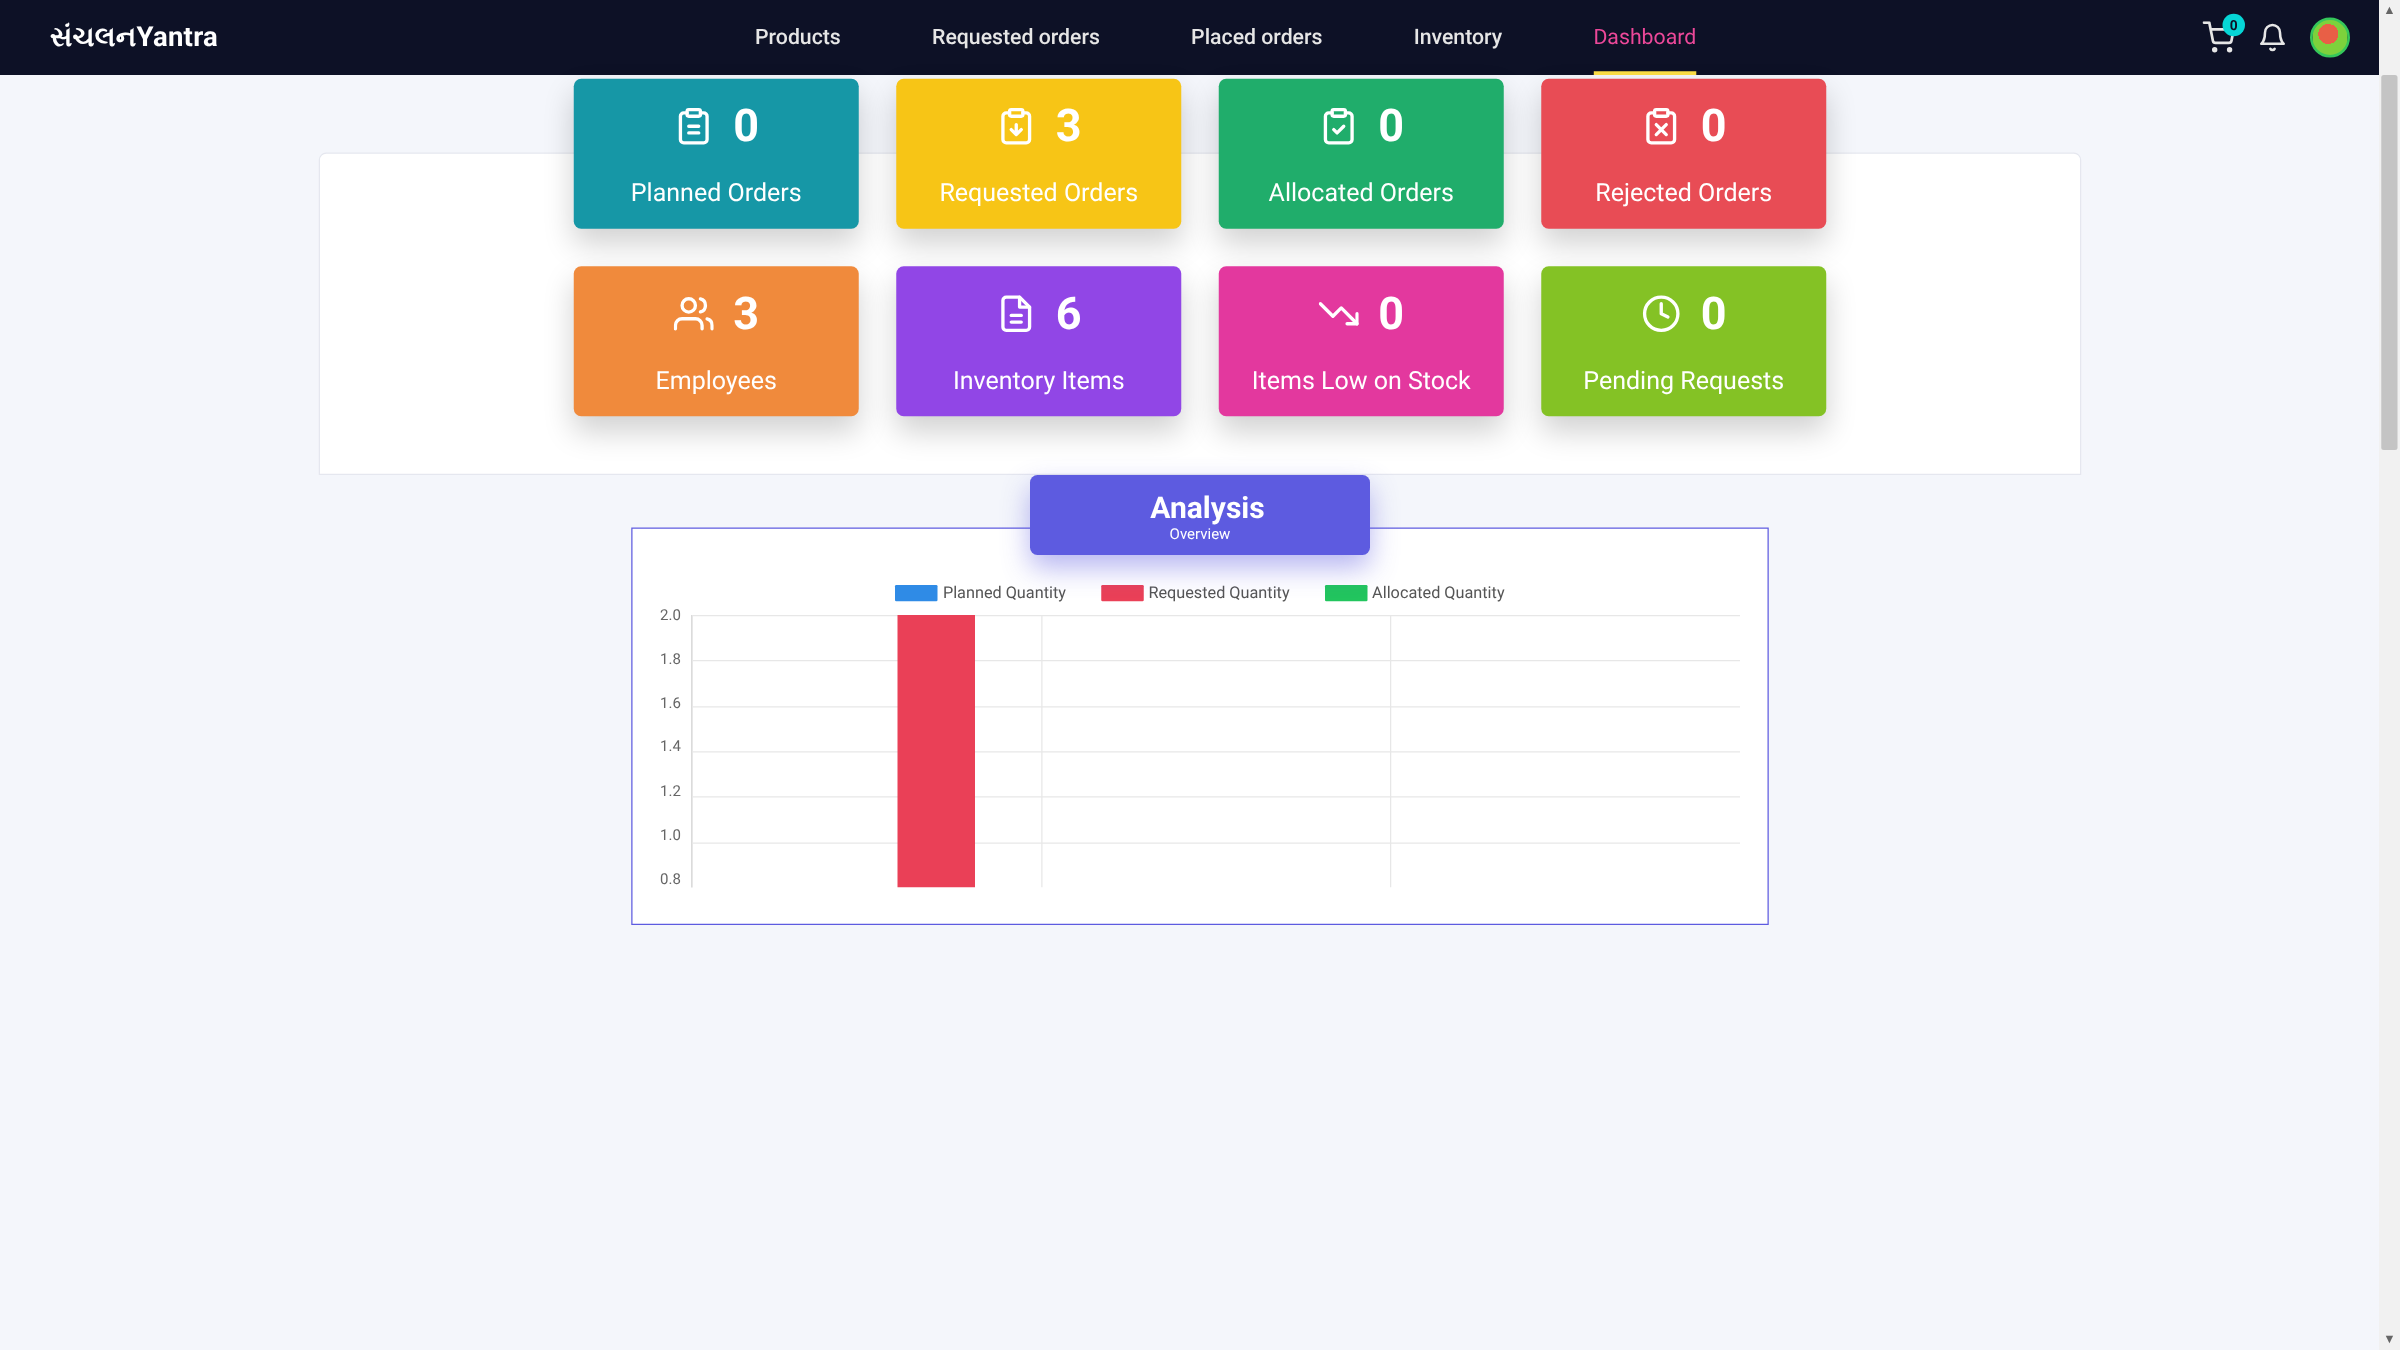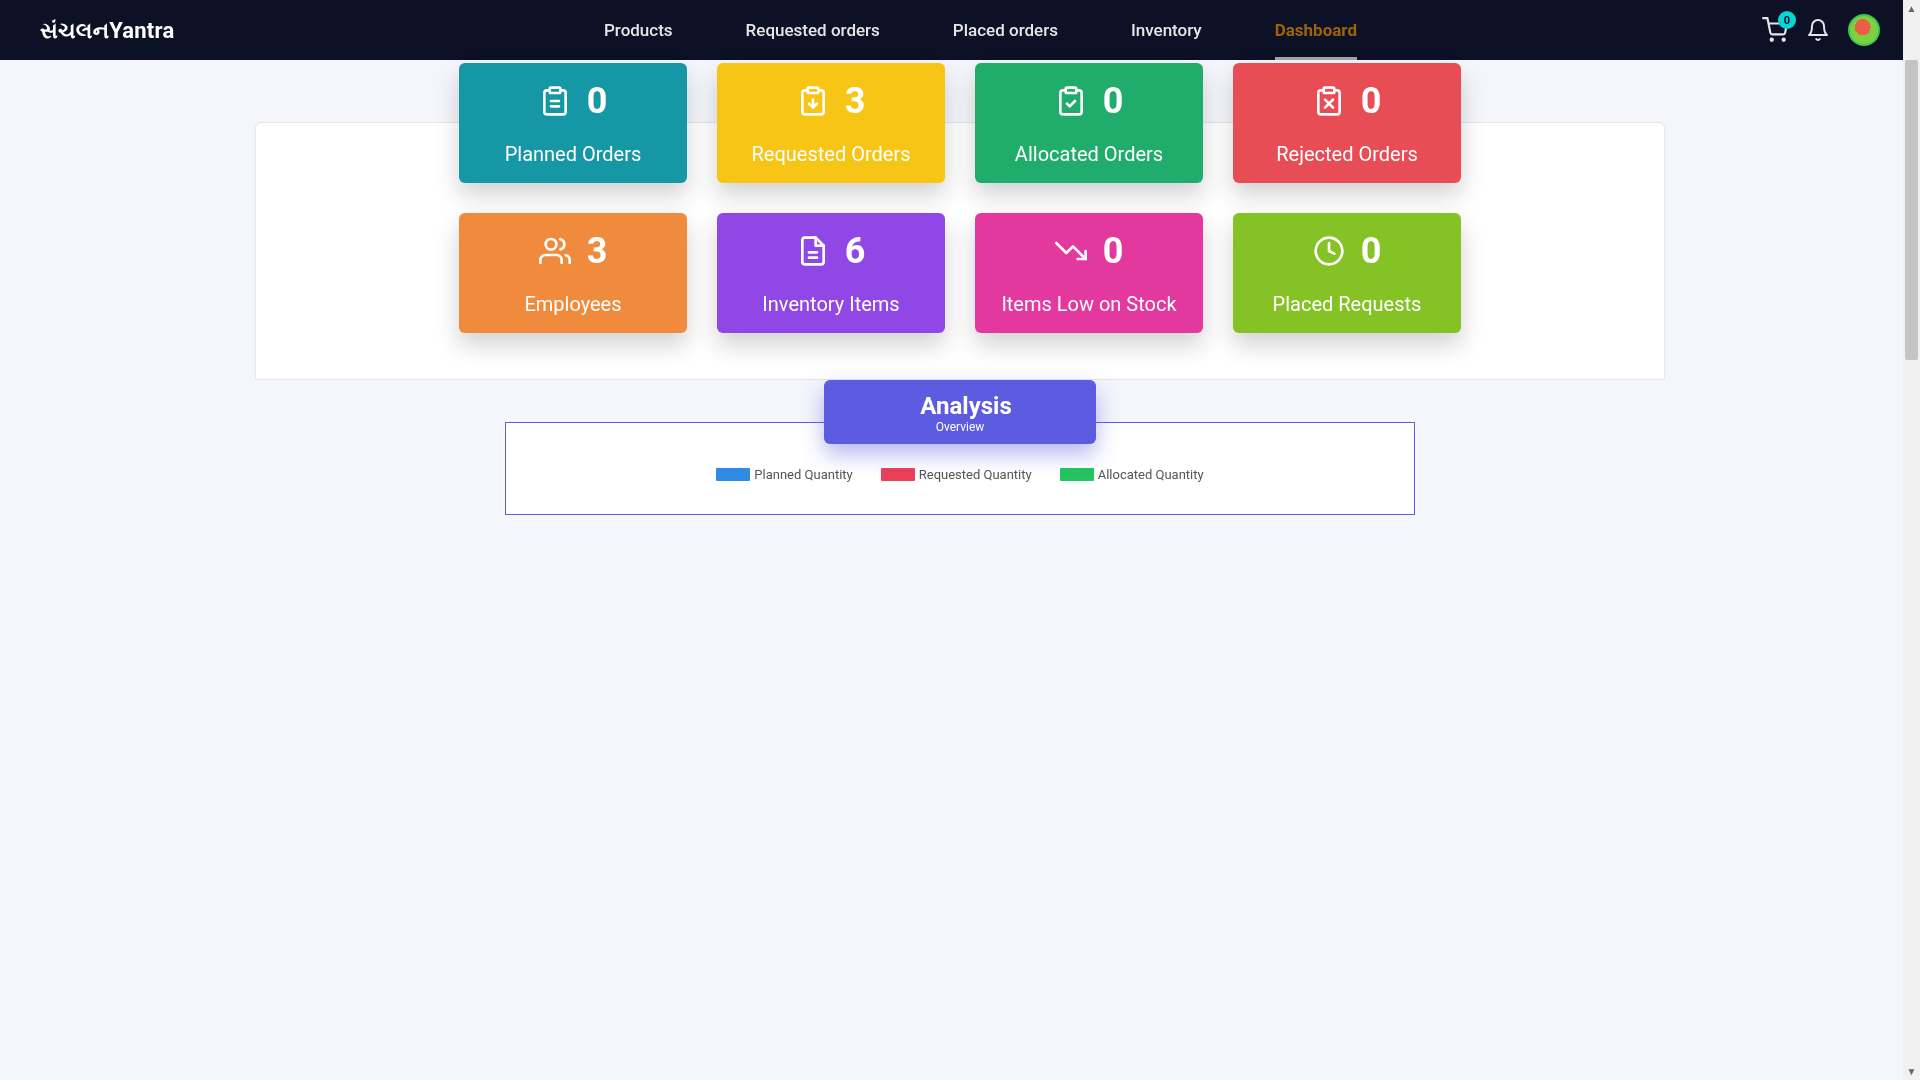--- a/index.html
+++ b/index.html
@@ -40,23 +40,23 @@
       font-weight: 500;
       cursor: pointer;
       height: 100%;
       display: flex;
       align-items: center;
       border-bottom: 3px solid transparent;
       padding-top: 3px;
       margin-left: 41px;
     }
     .nav-item.active {
-      color: #a16207;
-      font-weight: 700;
-      border-bottom: 3px solid #a3a3a3;
+      color: #ec4899;
+      font-weight: 400;
+      border-bottom: 3px solid #fde047;
     }
     .topbar-right {
       margin-left: auto;
       display: flex;
       align-items: center;
       gap: 18px;
     }
     .icon-btn {
       position: relative;
       color: #e6e6e6;
@@ -352,21 +352,21 @@
           <div class="stat-label">Items Low on Stock</div>
         </div>
         <div class="stat-card c-lime">
           <div class="stat-top">
             <svg width="32" height="32" viewBox="0 0 24 24" fill="none" stroke="currentColor" stroke-width="2" stroke-linecap="round" stroke-linejoin="round">
               <circle cx="12" cy="12" r="10"></circle>
               <polyline points="12 6 12 12 16 14"></polyline>
             </svg>
             <span class="stat-value">0</span>
           </div>
-          <div class="stat-label">Placed Requests</div>
+          <div class="stat-label">Pending Requests</div>
         </div>
       </div>
   </div>
 
   <div class="analysis-section">
     <div class="analysis-pill">
       <div class="analysis-title">Analysis</div>
       <div class="analysis-sub">Overview</div>
     </div>
     <div class="chart-box">
@@ -377,20 +377,42 @@
           </div>
           <div class="legend-item">
             <span class="swatch" style="background:#ea4057"></span>
             <span>Requested Quantity</span>
           </div>
           <div class="legend-item">
             <span class="swatch" style="background:#22c55e"></span>
             <span>Allocated Quantity</span>
           </div>
         </div>
+      <div class="chart-area">
+        <div class="yaxis">
+            <div>2.0</div>
+            <div>1.8</div>
+            <div>1.6</div>
+            <div>1.4</div>
+            <div>1.2</div>
+            <div>1.0</div>
+            <div>0.8</div>
+          </div>
+        <div class="plot">
+            <div class="gridline" style="top: 0px;"></div>
+            <div class="gridline" style="top: 36.3333px;"></div>
+            <div class="gridline" style="top: 72.6667px;"></div>
+            <div class="gridline" style="top: 109px;"></div>
+            <div class="gridline" style="top: 145.333px;"></div>
+            <div class="gridline" style="top: 181.667px;"></div>
+            <div style="position: absolute; top: 0px; bottom: 0px; left: 33.3%; border-left: 1px solid rgb(231, 231, 231);"></div>
+            <div style="position: absolute; top: 0px; bottom: 0px; left: 66.6%; border-left: 1px solid rgb(231, 231, 231);"></div>
+            <div class="bar" style="left: 164px; height: 218px; background: rgb(234, 64, 87);"></div>
+          </div>
+      </div>
     </div>
   </div>
 </div>
 
 <div class="vscroll">
   <div class="vscroll-arrow" style="top:0">▲</div>
   <div class="vscroll-thumb"></div>
   <div class="vscroll-arrow" style="bottom:0">▼</div>
 </div>
 

